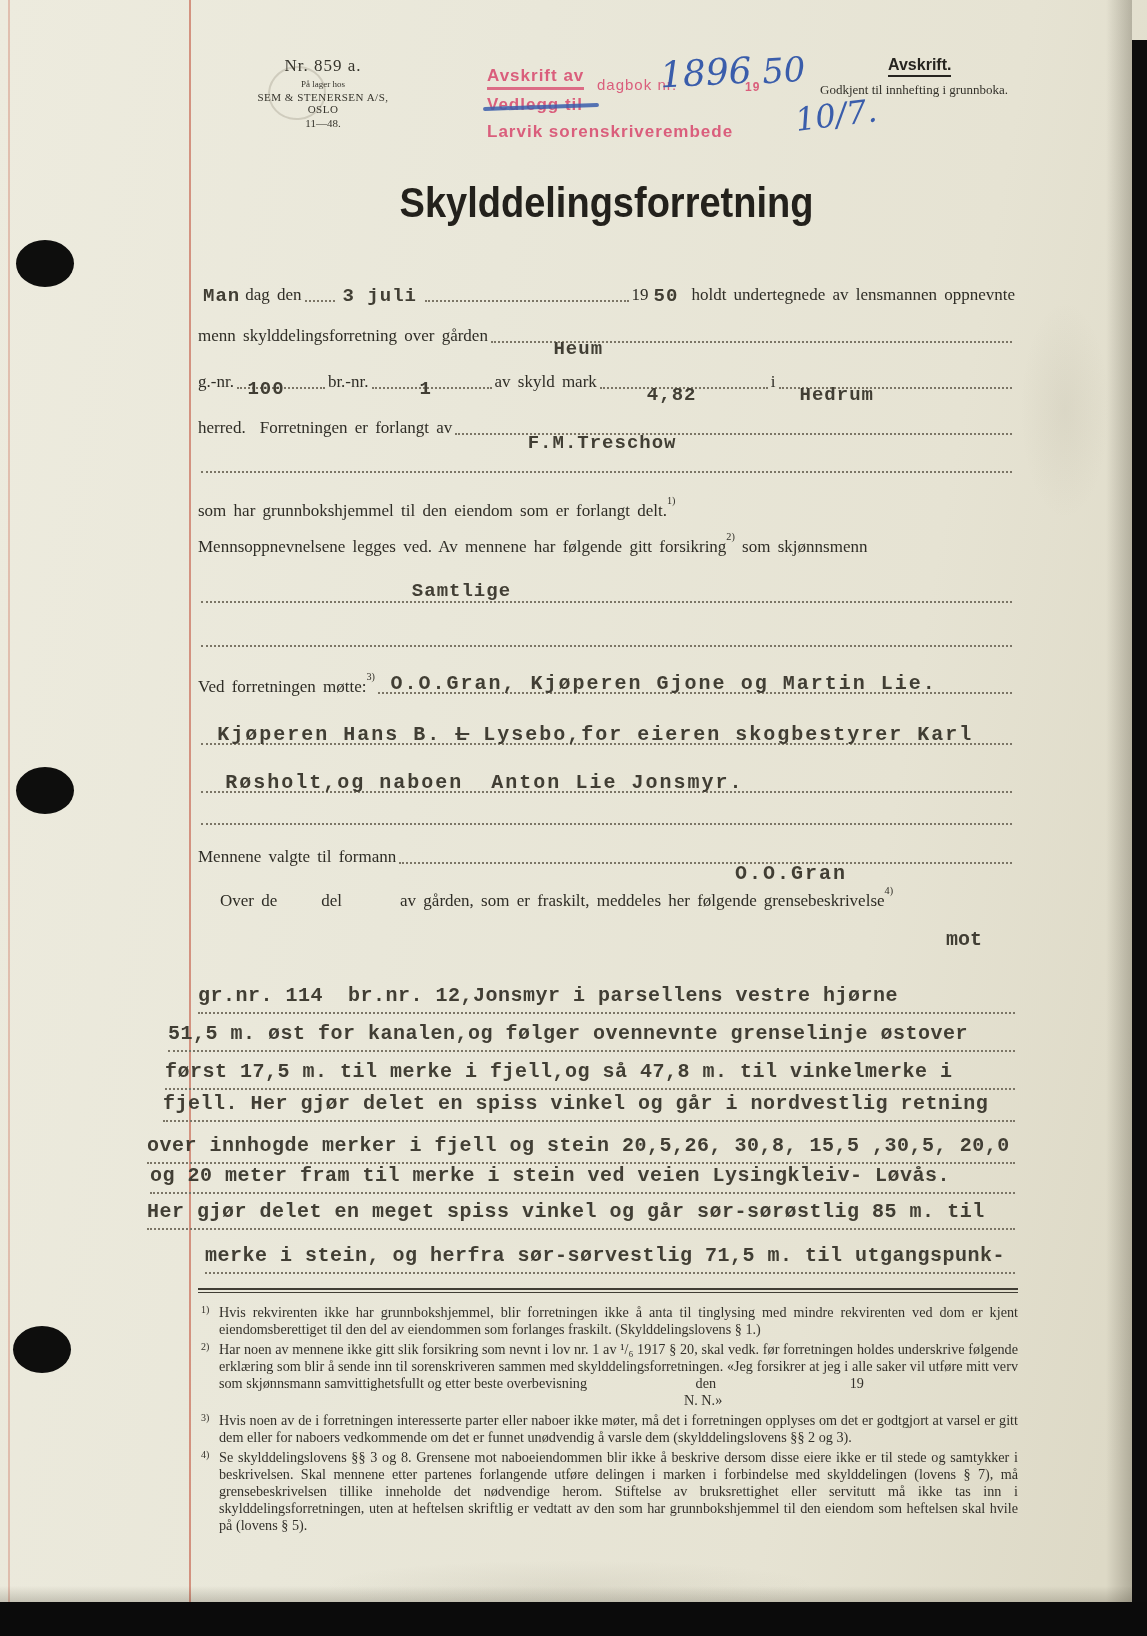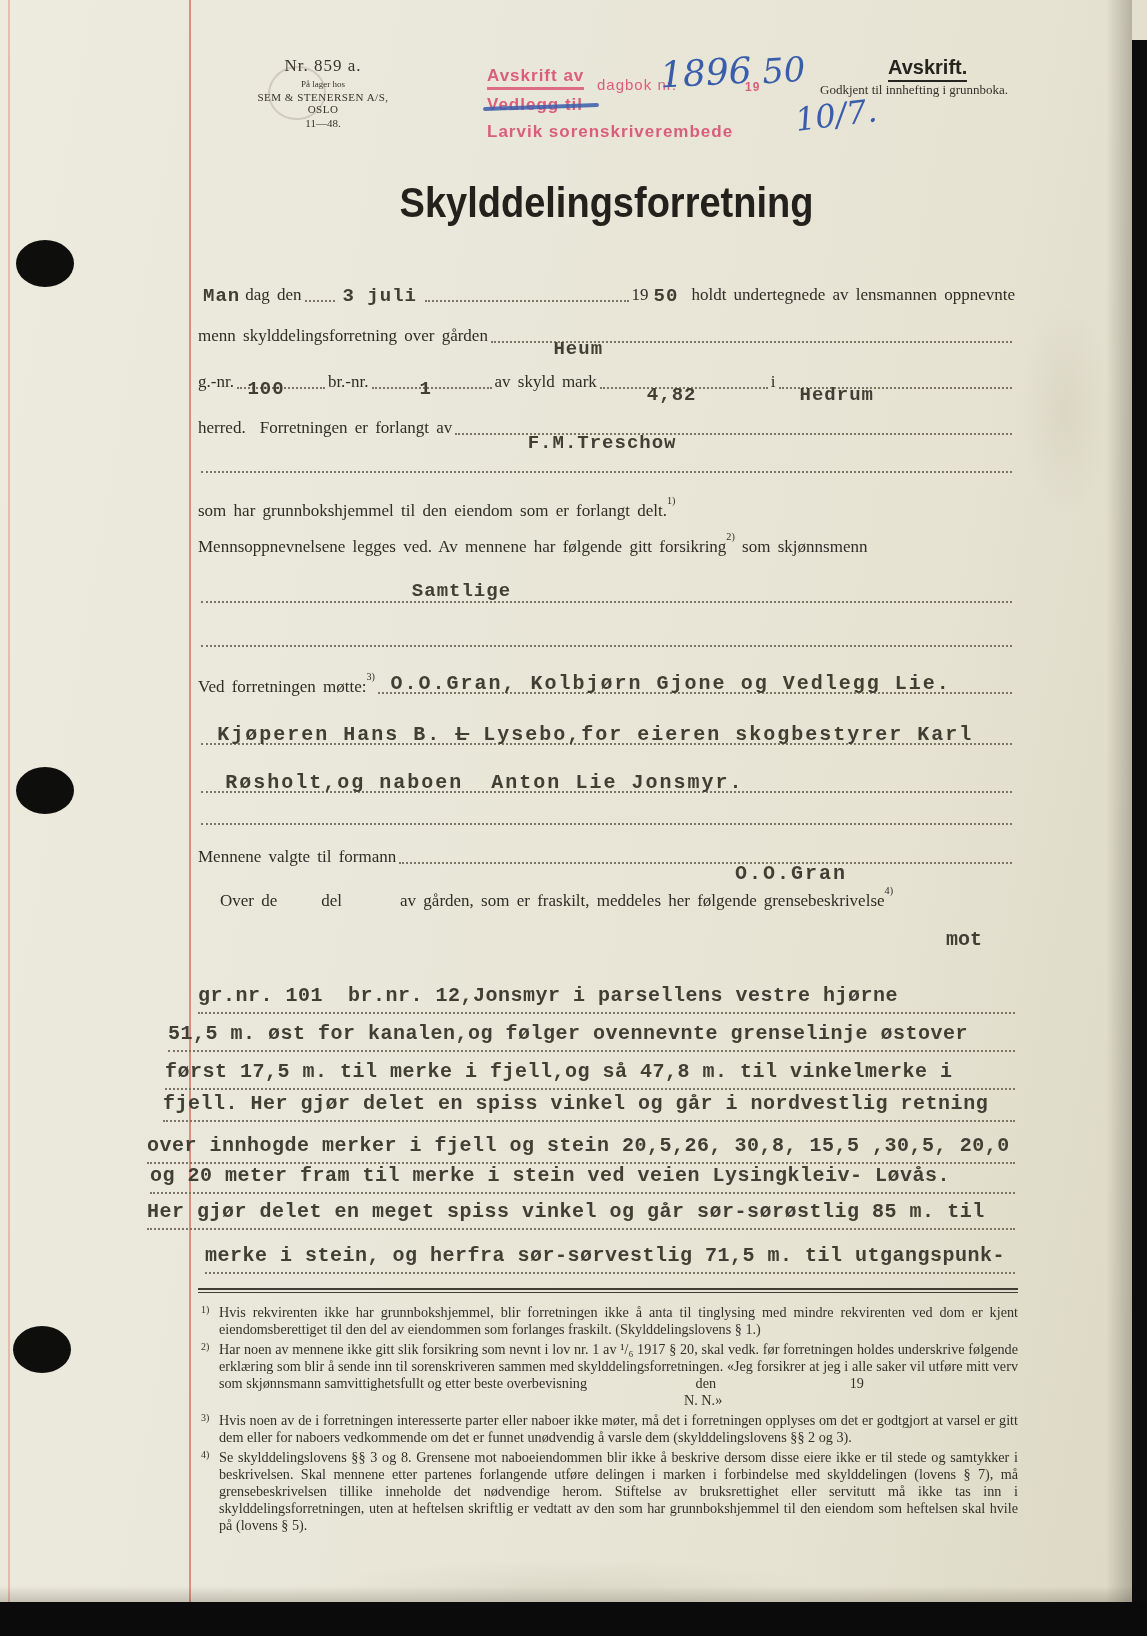--- a/index.html
+++ b/index.html
@@ -29,21 +29,21 @@
   .pub .l3{font-size:11px;margin-top:2px;letter-spacing:.5px;}
   .pub .l4{font-size:11px;margin-top:2px;}
   .emboss{position:absolute;left:268px;top:66px;width:54px;height:50px;border-radius:50%;
     border:2px solid rgba(110,100,80,.22);transform:rotate(-8deg);}
   .stamp{position:absolute;font-family:"Liberation Sans","DejaVu Sans",sans-serif;
     font-weight:700;color:#da5e7c;letter-spacing:1px;white-space:nowrap;}
   .stamp.u{border-bottom:3px solid rgba(218,94,124,.9);padding-bottom:1px;}
   .strike-blue{position:absolute;height:4px;background:rgba(58,93,171,.85);transform:rotate(-2deg);border-radius:2px;}
   .hand{position:absolute;font-family:"DejaVu Serif",serif;font-style:italic;color:#3a5dab;white-space:nowrap;}
   .avsk-right{position:absolute;font-family:"Liberation Sans",sans-serif;font-weight:700;
-    font-size:20px;color:#26241f;border-bottom:2px solid #26241f;padding-bottom:1px;}
+    font-size:16px;color:#26241f;border-bottom:2px solid #26241f;padding-bottom:1px;}
   .godkjent{position:absolute;font-size:13px;color:#33312a;}
   
   .title{position:absolute;left:198px;top:180px;width:817px;text-align:center;
     font-family:"Liberation Sans","DejaVu Sans",sans-serif;font-weight:700;font-size:40px;
     color:#23211c;transform:scale(.95,1.08);letter-spacing:0;}
   
   .row{position:absolute;left:198px;width:817px;display:flex;align-items:flex-end;
     font-size:17px;color:#2f2d26;white-space:nowrap;line-height:1.25;}
   .lbl{flex:0 0 auto;word-spacing:3px;}
   .gap{flex:0 0 auto;}
@@ -174,21 +174,21 @@
     </span>
   </div>
 
   <div class="row" style="top:630px;height:20px;">
     <span class="leader"></span>
   </div>
 
   <div class="row" style="top:676px;">
     <span class="lbl"><span>Ved forretningen møtte:</span><sup>3)</sup></span>
     <span class="leader">
-      <span class="typed fill" style="left:2%;bottom:-4px;font-size:20px;letter-spacing:2px;">O.O.Gran, Kolbjørn Gjone og Vedlegg Lie.</span>
+      <span class="typed fill" style="left:2%;bottom:-4px;font-size:20px;letter-spacing:2px;">O.O.Gran, Kjøperen Gjone og Martin Lie.</span>
     </span>
   </div>
 
   <div class="row" style="top:774px;height:22px;">
     <span class="leader">
       <span class="typed fill" style="left:3%;bottom:-4px;font-size:20px;letter-spacing:2px;">Røsholt,og naboen  Anton Lie Jonsmyr.</span>
     </span>
   </div>
 
   <div class="row" style="top:726px;height:22px;">
@@ -210,21 +210,21 @@
   <div class="row" style="top:890px;">
     <span class="lbl" style="margin-left:22px;">Over de</span>
     <span class="gap" style="width:44px;"></span>
     <span class="lbl">del</span>
     <span class="gap" style="width:58px;"></span>
     <span class="lbl">av gården, som er fraskilt, meddeles her følgende</span>
     <span class="lbl bold" style="margin-left:7px;"><span>grensebeskrivelse</span><sup>4)</sup></span>
   </div>
 
   <div class="mot" style="left:946px;top:928px;">mot</div>
-  <div class="desc" style="left:198px;top:984px;width:817px;">gr.nr. 101  br.nr. 12,Jonsmyr i parsellens vestre hjørne</div>
+  <div class="desc" style="left:198px;top:984px;width:817px;">gr.nr. 114  br.nr. 12,Jonsmyr i parsellens vestre hjørne</div>
   <div class="desc" style="left:168px;top:1022px;width:847px;">51,5 m. øst for kanalen,og følger ovennevnte grenselinje østover</div>
   <div class="desc" style="left:165px;top:1060px;width:850px;">først 17,5 m. til merke i fjell,og så 47,8 m. til vinkelmerke i</div>
   <div class="desc" style="left:163px;top:1092px;width:852px;">fjell. Her gjør delet en spiss vinkel og går i nordvestlig retning</div>
   <div class="desc" style="left:147px;top:1134px;width:868px;">over innhogde merker i fjell og stein 20,5,26, 30,8, 15,5 ,30,5, 20,0</div>
   <div class="desc" style="left:150px;top:1164px;width:865px;">og 20 meter fram til merke i stein ved veien Lysingkleiv- Løvås.</div>
   <div class="desc" style="left:147px;top:1200px;width:868px;">Her gjør delet en meget spiss vinkel og går sør-sørøstlig 85 m. til</div>
   <div class="desc" style="left:205px;top:1244px;width:810px;">merke i stein, og herfra sør-sørvestlig 71,5 m. til utgangspunk-</div>
 
   <div class="sep" style="top:1288px;"></div>
 

